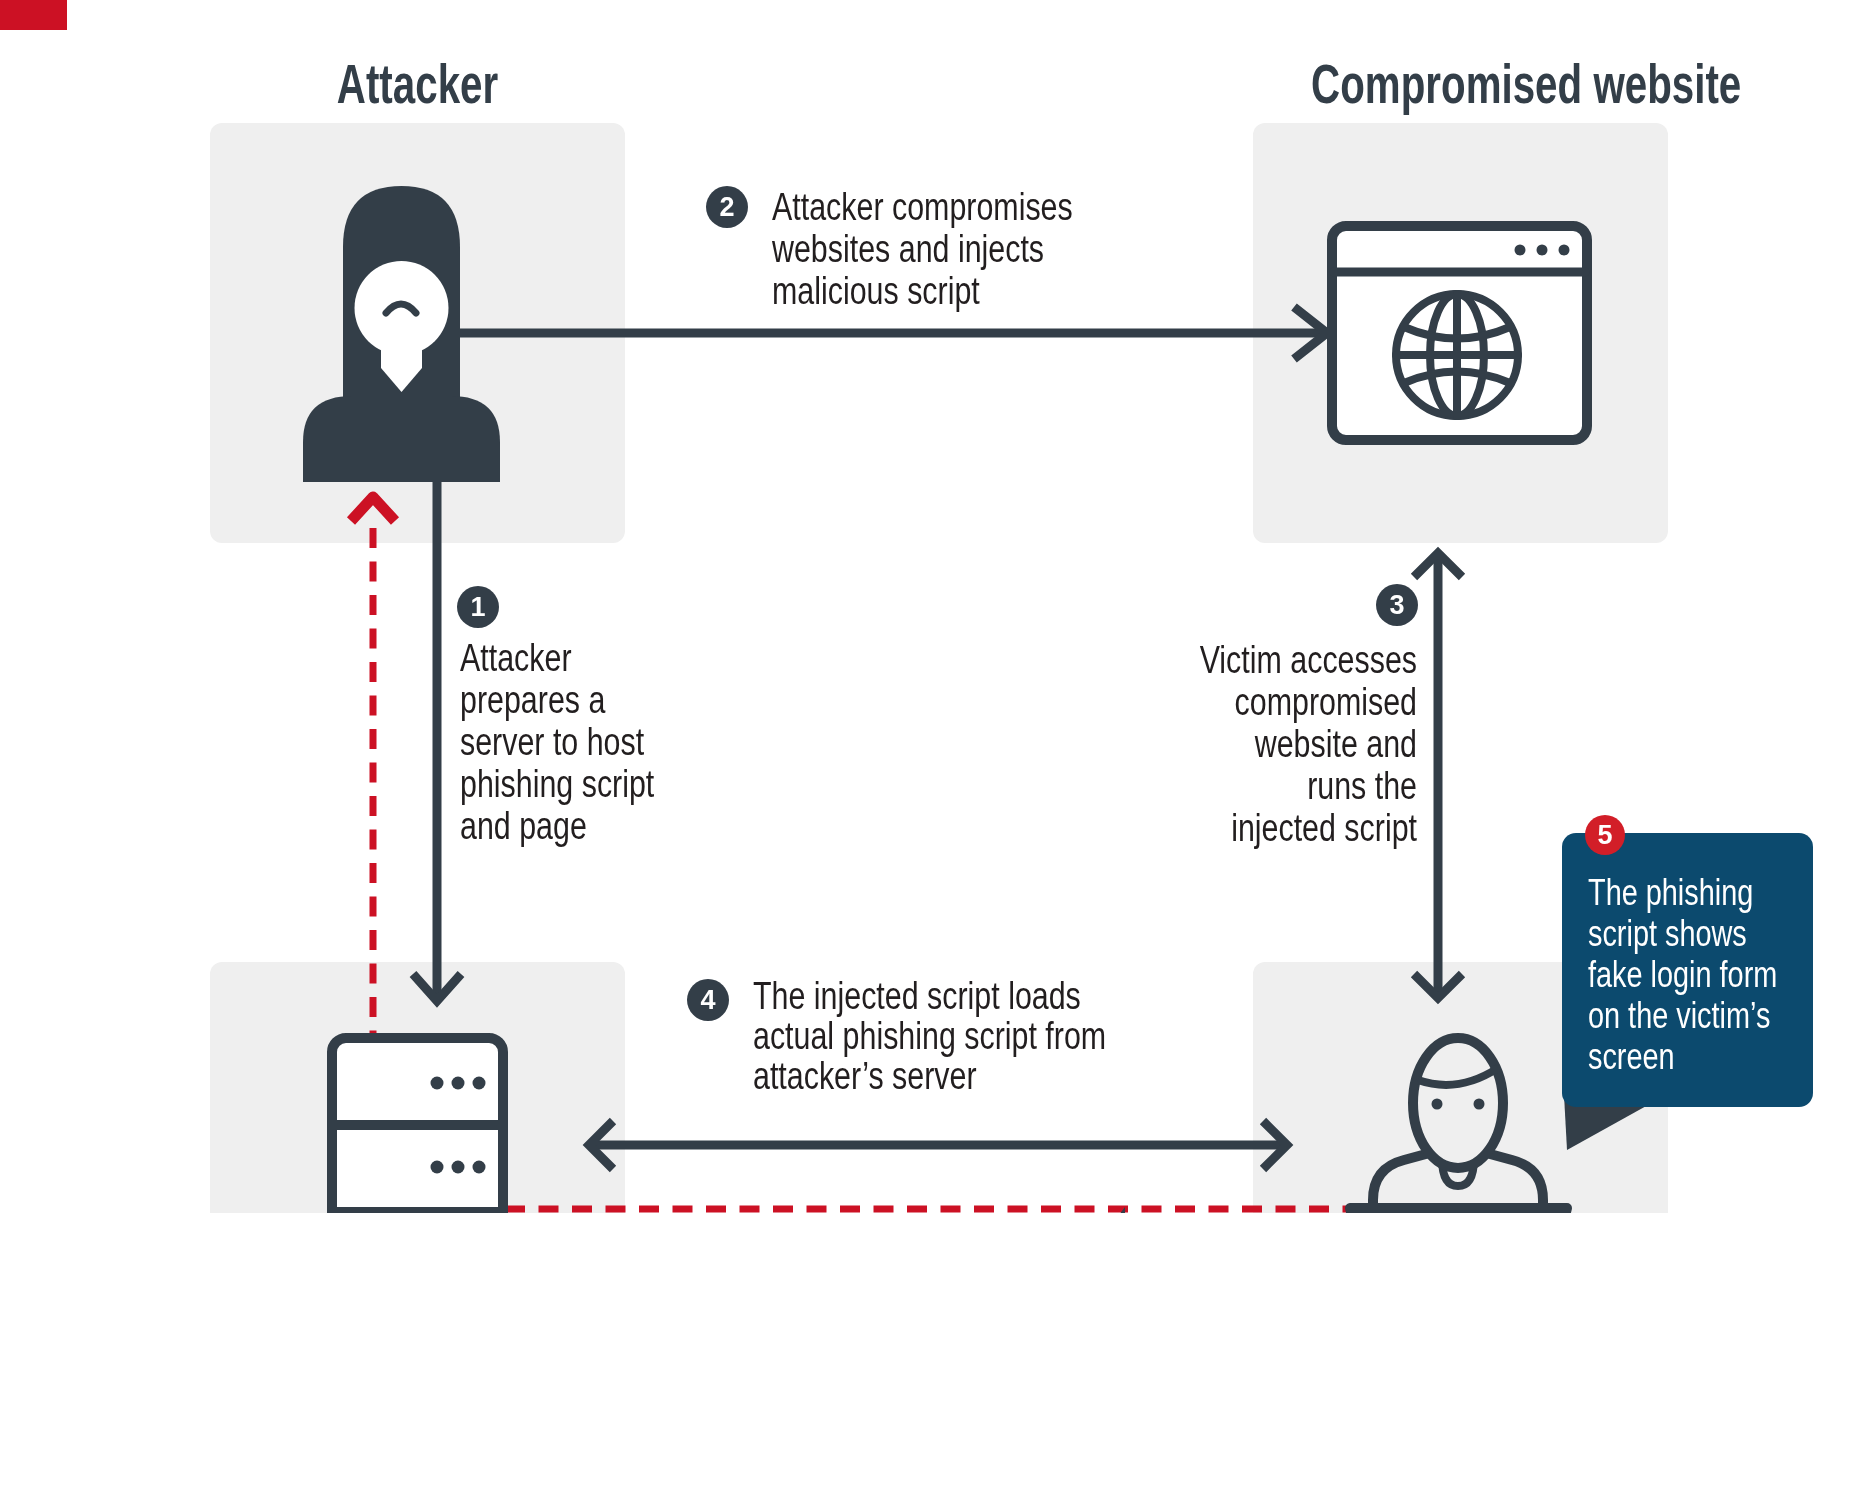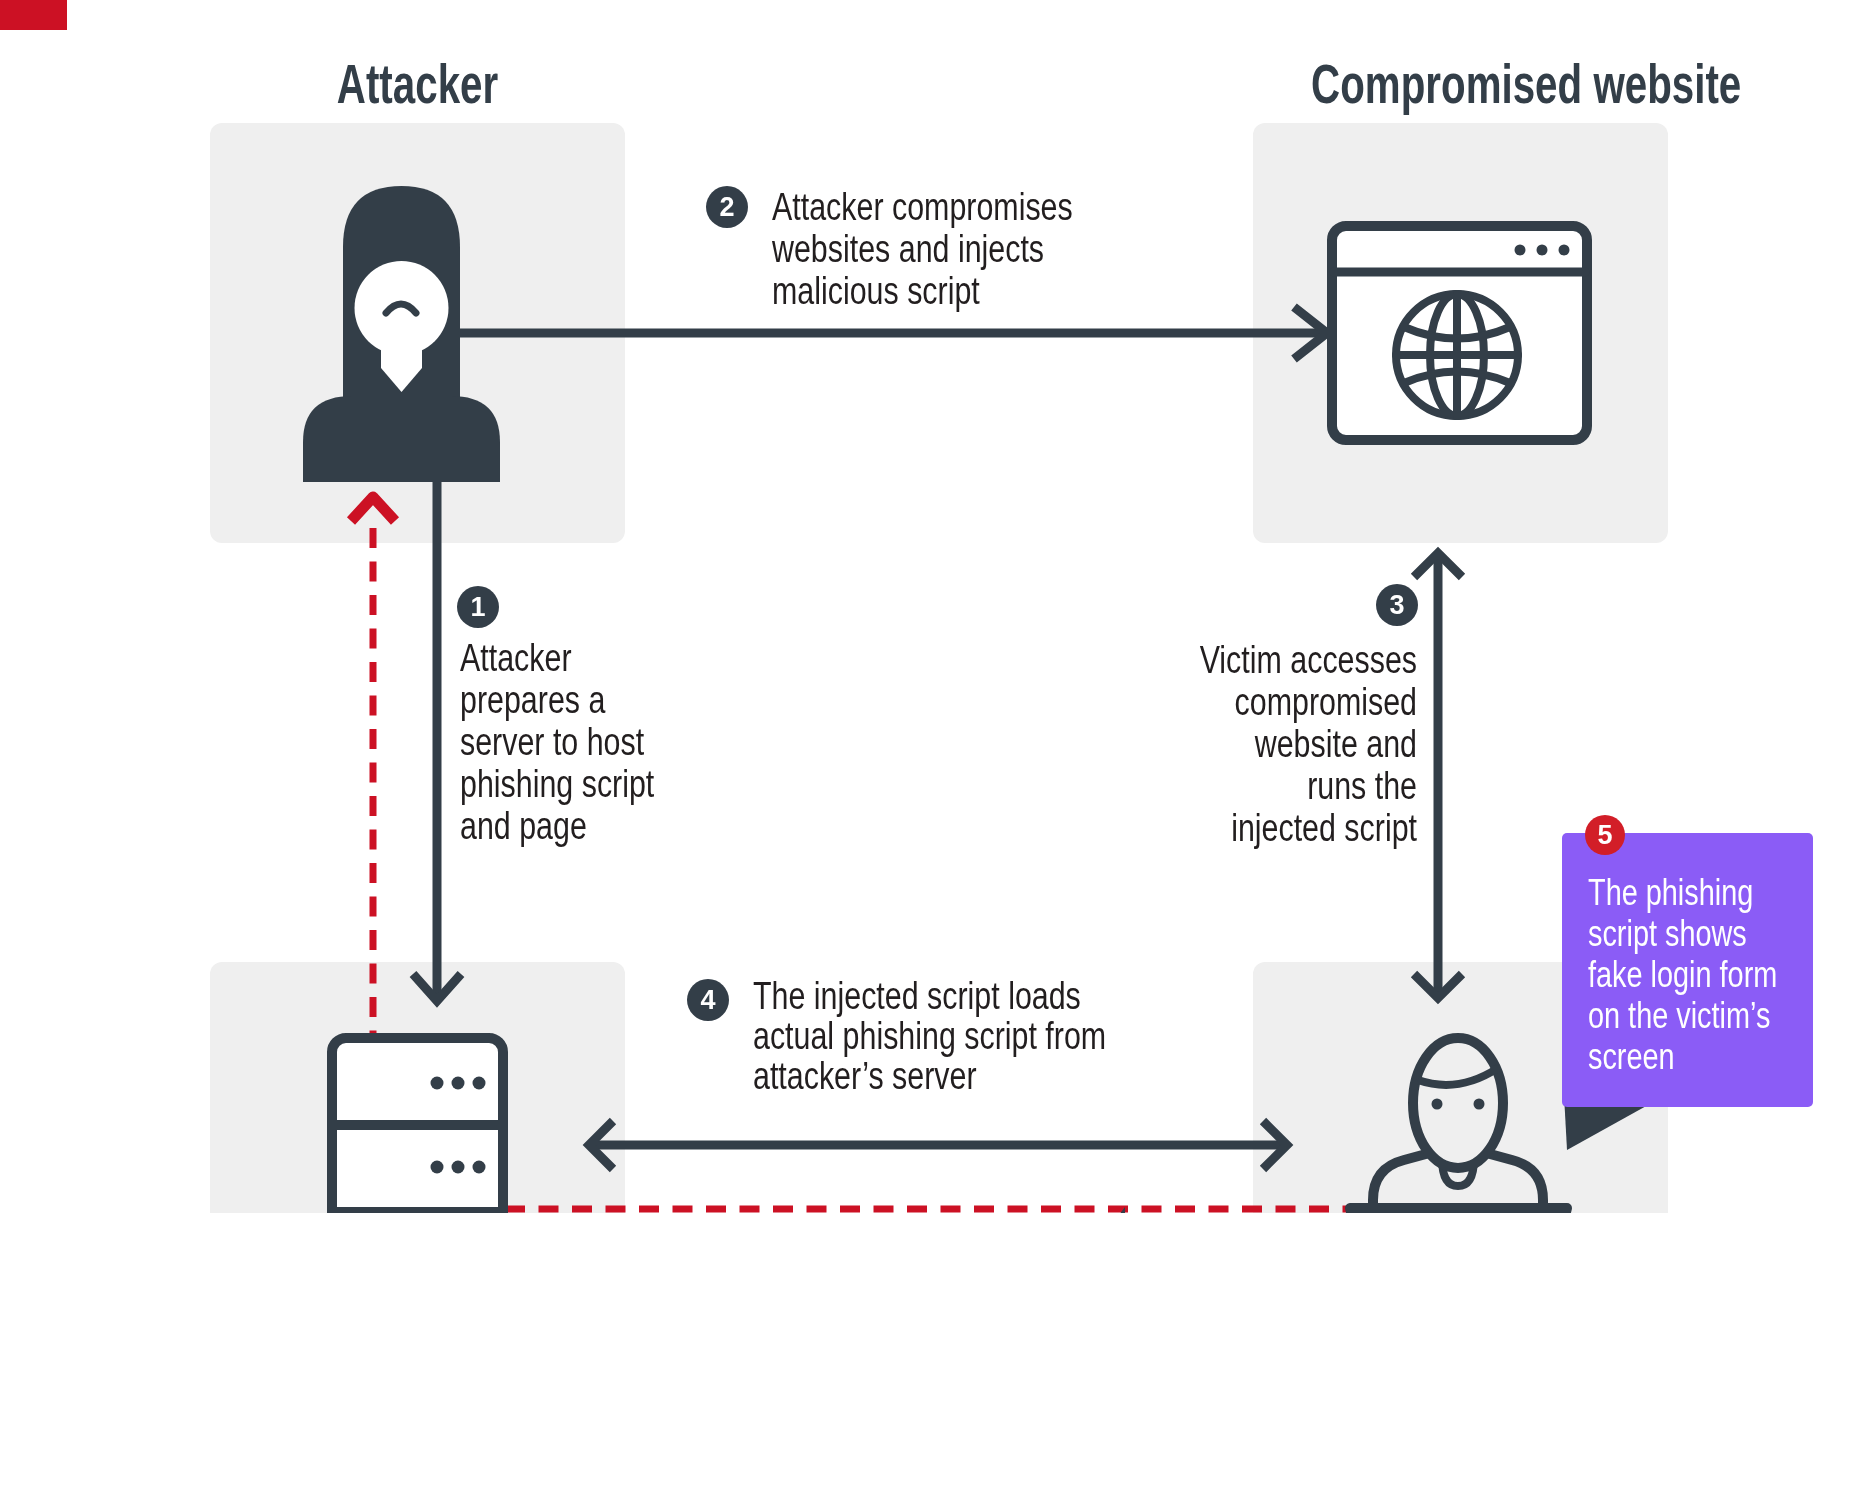--- a/index.html
+++ b/index.html
@@ -16,21 +16,21 @@
   .step-text{
     position:absolute;color:#221e1f;font-size:38px;line-height:42px;white-space:pre;
     transform:scaleX(.8);transform-origin:left top;
   }
   .step-text.right{text-align:right;transform-origin:right top;}
   .badge{
     position:absolute;width:42px;height:42px;border-radius:50%;background:#333e48;
     color:#fff;font-weight:bold;font-size:27px;line-height:42px;text-align:center;z-index:6;
   }
   .badge.red{background:#d21e28;width:40px;height:40px;line-height:40px;}
-  .bubble{position:absolute;background:#8b5cf6;border-radius:5px;z-index:4;}
+  .bubble{position:absolute;background:#0c4a6e;border-radius:14px;z-index:4;}
   .bubble-text{
     position:absolute;color:#ffffff;font-size:37px;line-height:41px;white-space:pre;
     transform:scaleX(.78);transform-origin:left top;
   }
   svg.overlay{position:absolute;left:0;top:0;z-index:3;}
   .node-label{z-index:2;}
 </style>
 </head>
 <body>
 

